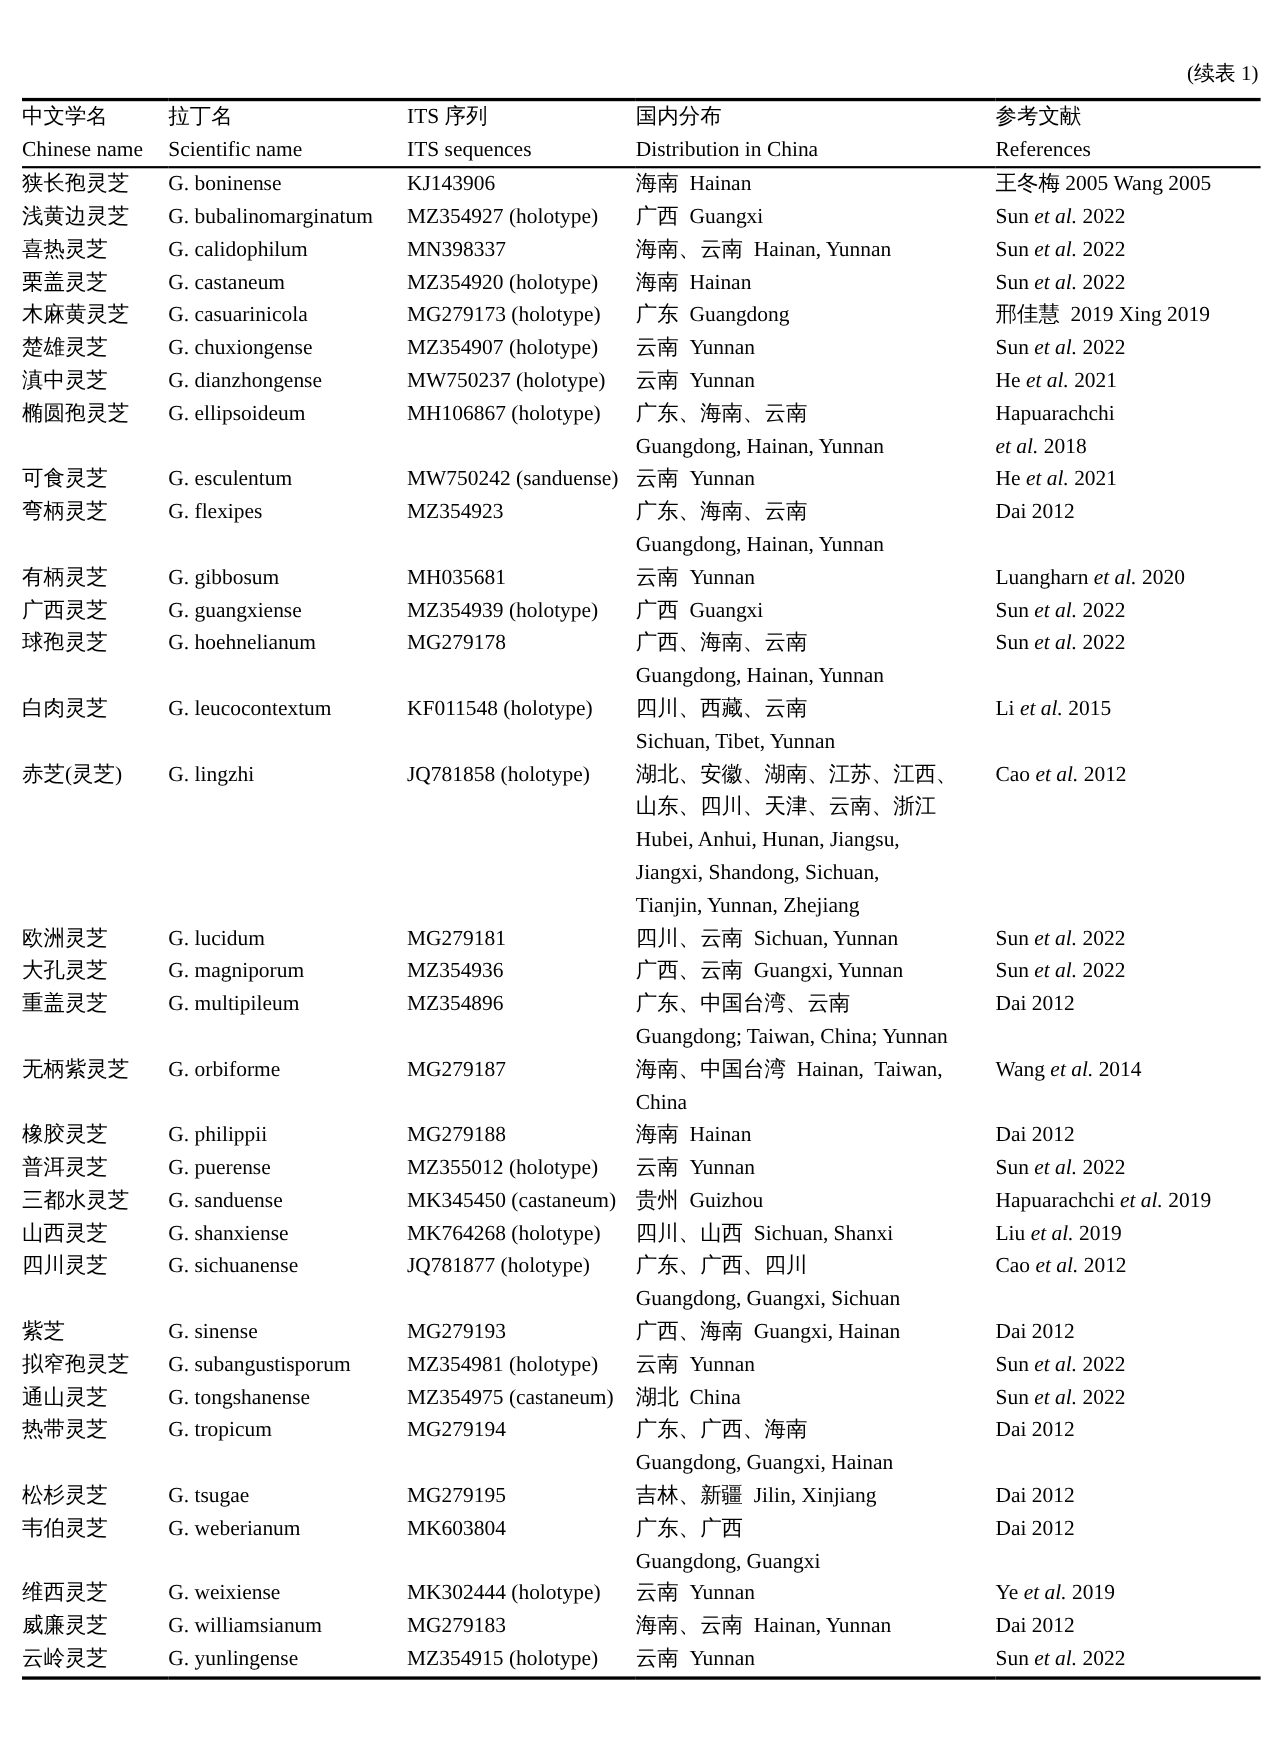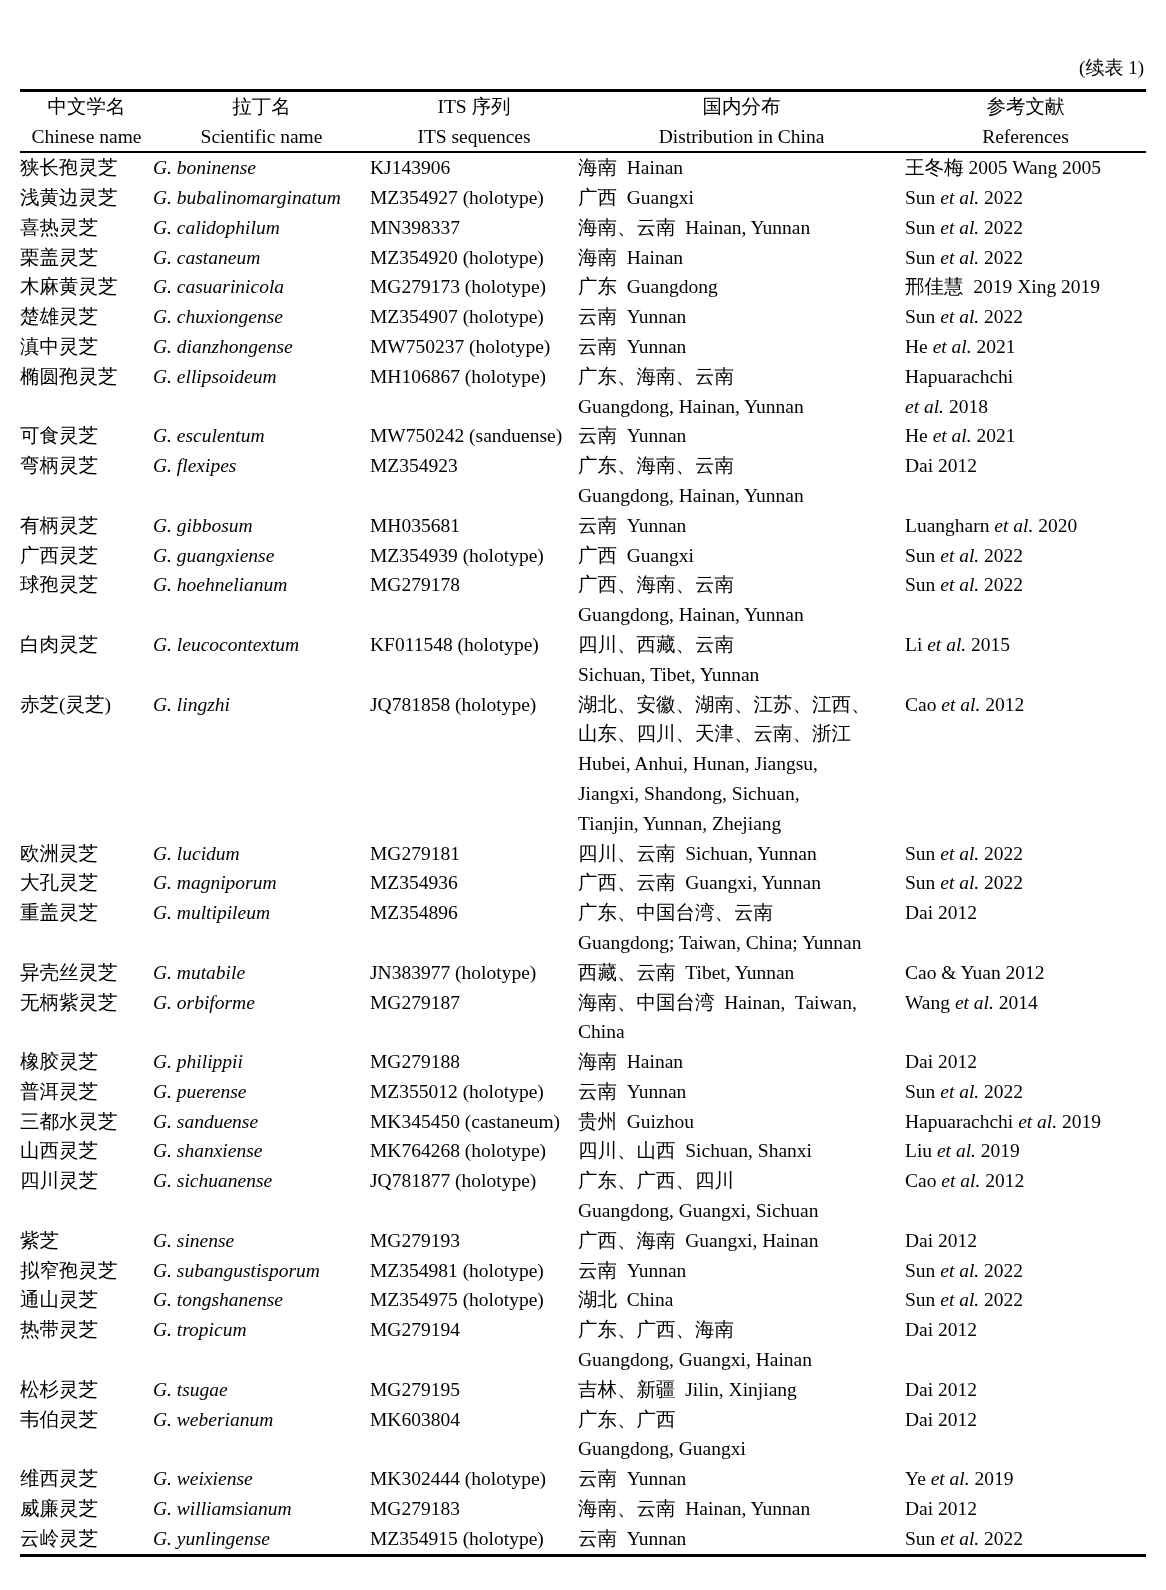--- a/index.html
+++ b/index.html
@@ -33,36 +33,36 @@
     border-top: 3px solid #000;
     border-bottom: 3px solid #000;
   }
   col.c1 { width: 133px; }
   col.c2 { width: 217px; }
   col.c3 { width: 208px; }
   col.c4 { width: 327px; }
   col.c5 { width: 241px; }
   thead tr { border-bottom: 2px solid #000; }
   th {
-    text-align: center;
+    text-align: left;
     font-weight: normal;
     font-size: 19.5px;
     line-height: 29.6px;
     vertical-align: top;
     padding: 0;
   }
   td {
     font-size: 19.5px;
     line-height: 29.8px;
     vertical-align: top;
     padding: 0;
     white-space: pre-wrap;
     word-break: keep-all;
   }
-  .c-sci { font-style: italic; }
+  .c-sci { }
   .rit { font-style: italic; }
 </style>
 </head>
 <body>
 
 <div class="page">
 
   <div class="cont-label">(续表 1)</div>
 
   <table class="species-table">
@@ -245,27 +245,20 @@
 
   <tr class="species-row">
     <td class="c-cn">重盖灵芝</td>
     <td class="c-sci">G. multipileum</td>
     <td class="c-its">MZ354896</td>
     <td class="c-dist">广东、中国台湾、云南
 Guangdong; Taiwan, China; Yunnan</td>
     <td class="c-ref"><span class="r1">Dai 2012</span><span class="rit"></span><span class="r2"></span></td>
   </tr>
 
-  <tr class="species-row">
-    <td class="c-cn">异壳丝灵芝</td>
-    <td class="c-sci">G. mutabile</td>
-    <td class="c-its">JN383977 (holotype)</td>
-    <td class="c-dist">西藏、云南  Tibet, Yunnan</td>
-    <td class="c-ref"><span class="r1">Cao &amp; Yuan 2012</span><span class="rit"></span><span class="r2"></span></td>
-  </tr>
 
   <tr class="species-row">
     <td class="c-cn">无柄紫灵芝</td>
     <td class="c-sci">G. orbiforme</td>
     <td class="c-its">MG279187</td>
     <td class="c-dist">海南、中国台湾  Hainan,  Taiwan,
 China</td>
     <td class="c-ref"><span class="r1">Wang </span><span class="rit">et al.</span><span class="r2"> 2014</span></td>
   </tr>
 
@@ -323,21 +316,21 @@
     <td class="c-sci">G. subangustisporum</td>
     <td class="c-its">MZ354981 (holotype)</td>
     <td class="c-dist">云南  Yunnan</td>
     <td class="c-ref"><span class="r1">Sun </span><span class="rit">et al.</span><span class="r2"> 2022</span></td>
   </tr>
 
 
   <tr class="species-row">
     <td class="c-cn">通山灵芝</td>
     <td class="c-sci">G. tongshanense</td>
-    <td class="c-its">MZ354975 (holotype)</td>
+    <td class="c-its">MZ354975 (castaneum)</td>
     <td class="c-dist">湖北  China</td>
     <td class="c-ref"><span class="r1">Sun </span><span class="rit">et al.</span><span class="r2"> 2022</span></td>
   </tr>
 
   <tr class="species-row">
     <td class="c-cn">热带灵芝</td>
     <td class="c-sci">G. tropicum</td>
     <td class="c-its">MG279194</td>
     <td class="c-dist">广东、广西、海南
 Guangdong, Guangxi, Hainan</td>

